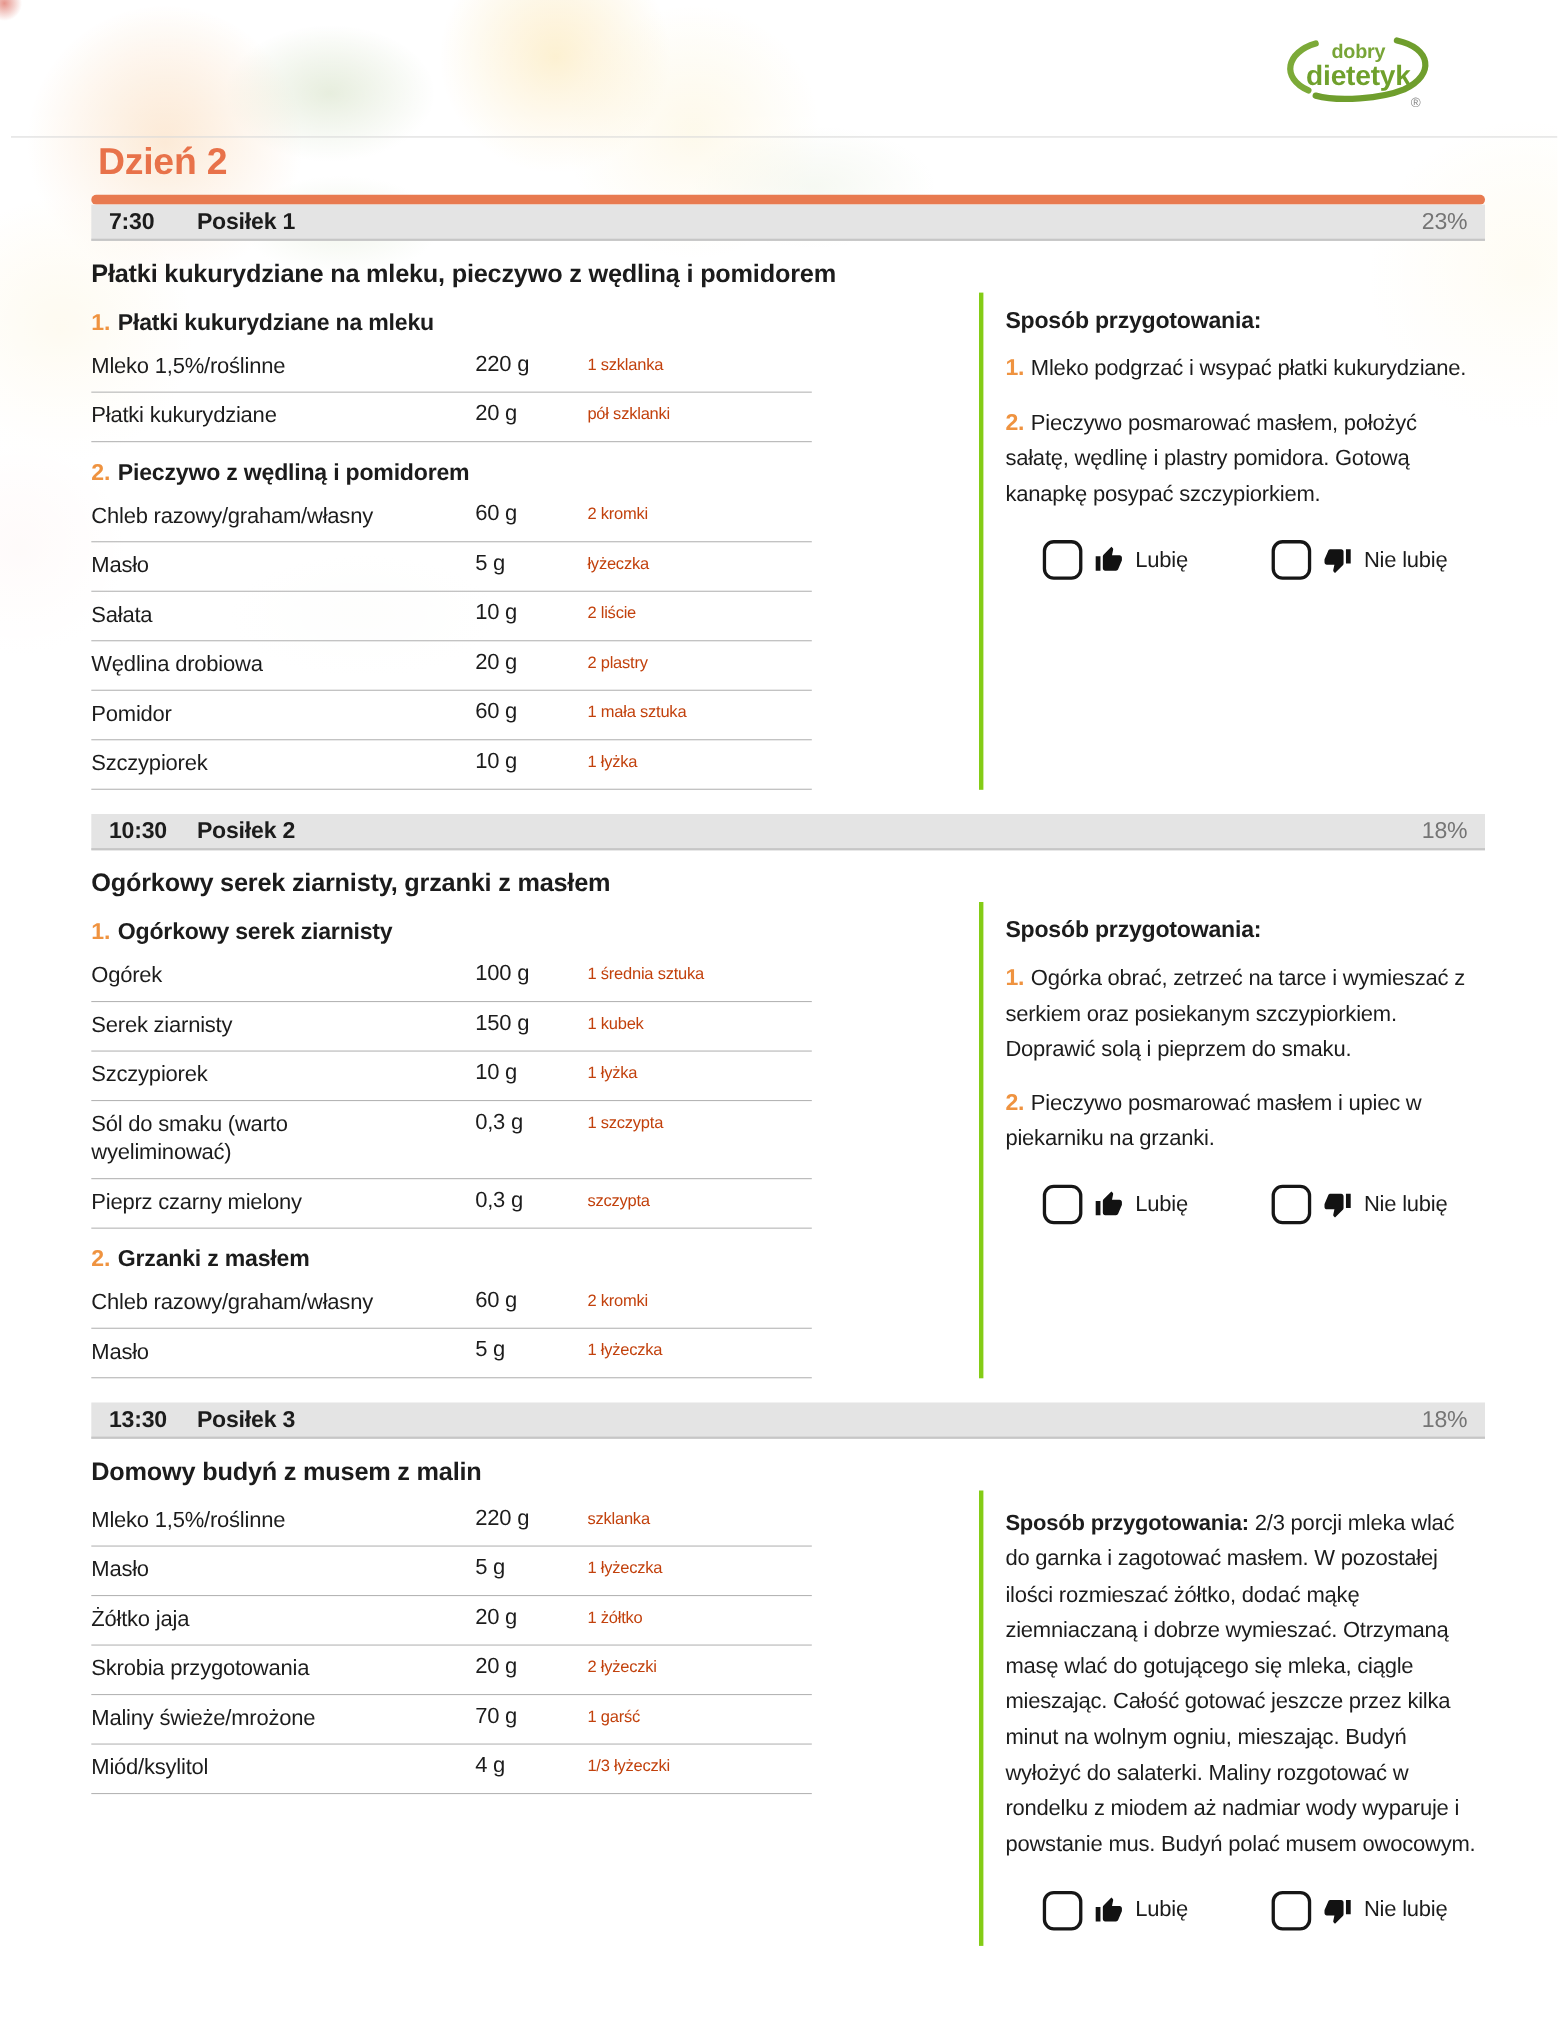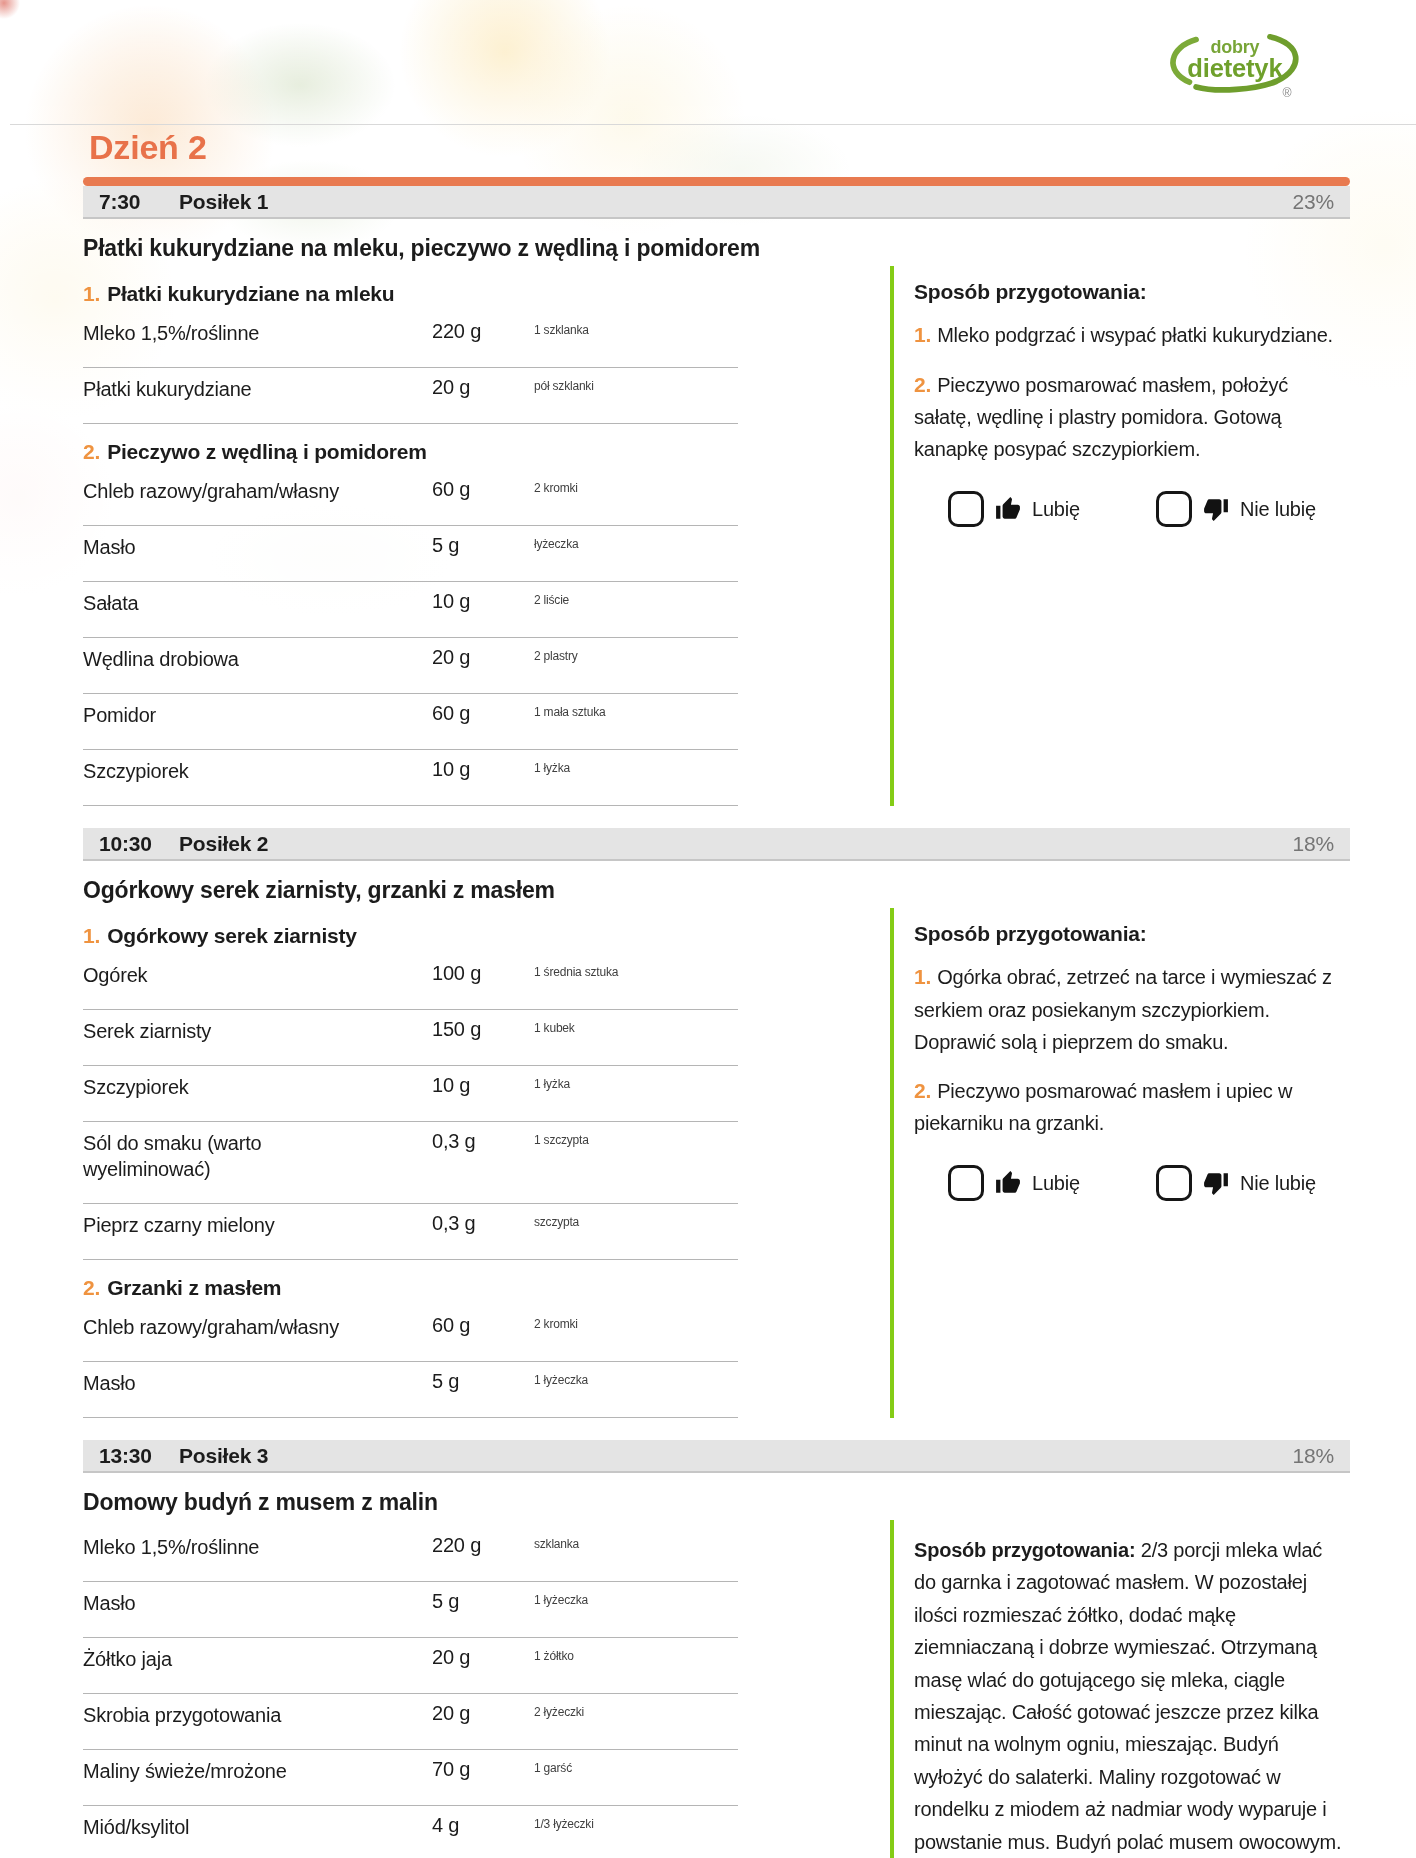--- a/index.html
+++ b/index.html
@@ -108,26 +108,26 @@
     margin: 16px 0 2px 0;
     font-size: 21px;
     font-weight: bold;
   }
   .sec-num { color: #ef9340; margin-right: 7px; }
 
   .ing-table { margin-top: 6px; }
   .ing-row {
     display: flex;
     align-items: flex-start;
-    padding: 8px 0 21px 0;
+    padding: 8px 0 10px 0;
     border-bottom: 1px solid #b5b5b5;
   }
   .ing-name   { flex: 0 0 349px; padding-right: 56px; font-size: 20px; line-height: 1.3; }
   .ing-amount { flex: 0 0 102px; font-size: 20px; }
-  .ing-portion{ flex: 1; font-size: 12px; color: #404040; padding-top: 3px; }
+  .ing-portion{ flex: 1; font-size: 15px; color: #c2410c; padding-top: 3px; }
 
   .prep-col {
     flex: 0 0 460px;
     border-left: 4px solid #84cc16;
     padding: 6px 4px 6px 20px;
   }
   .prep-heading { margin: 8px 0 14px 0; font-size: 21px; font-weight: bold; }
   .prep-step { margin: 0 0 16px 0; font-size: 20px; line-height: 1.6; }
   .step-num { color: #ef9340; font-weight: bold; margin-right: 6px; font-size: 21px; }
   .prep-inline { margin: 8px 0 0 0; font-size: 20px; line-height: 1.62; }

